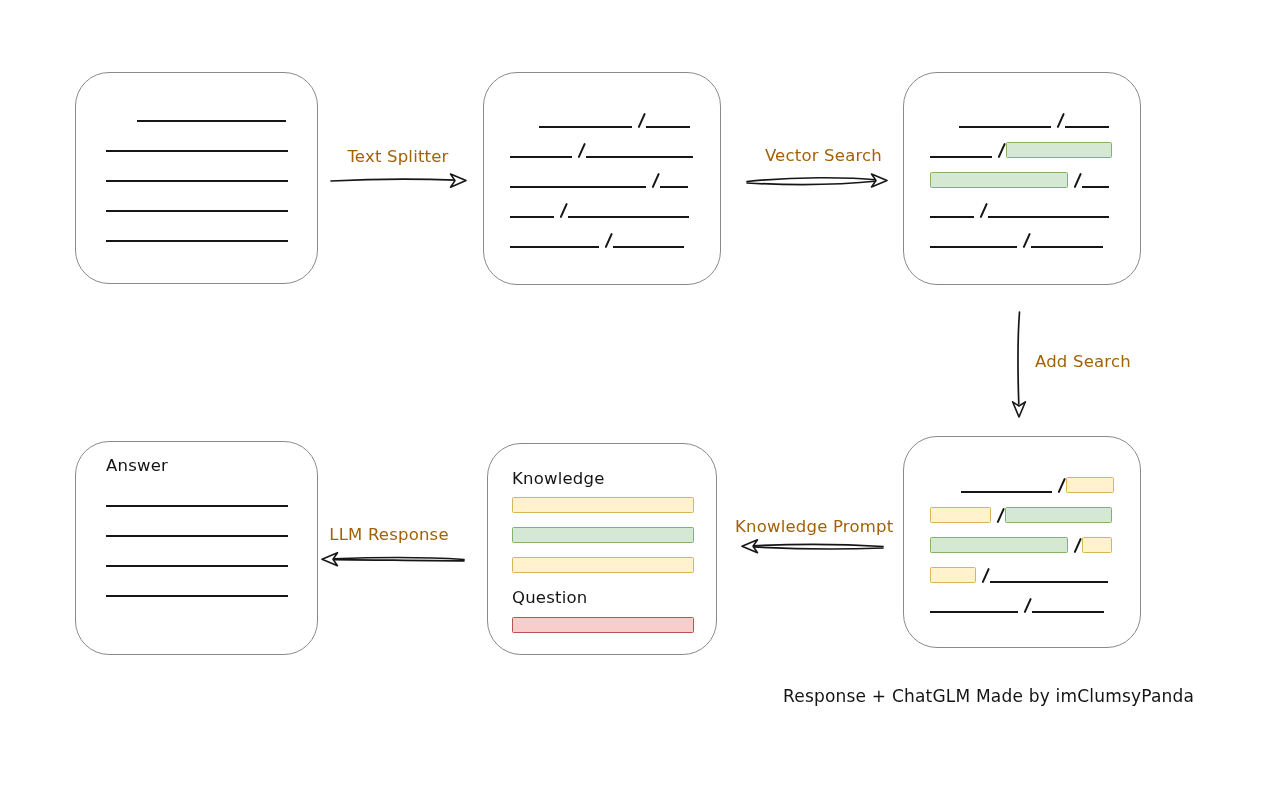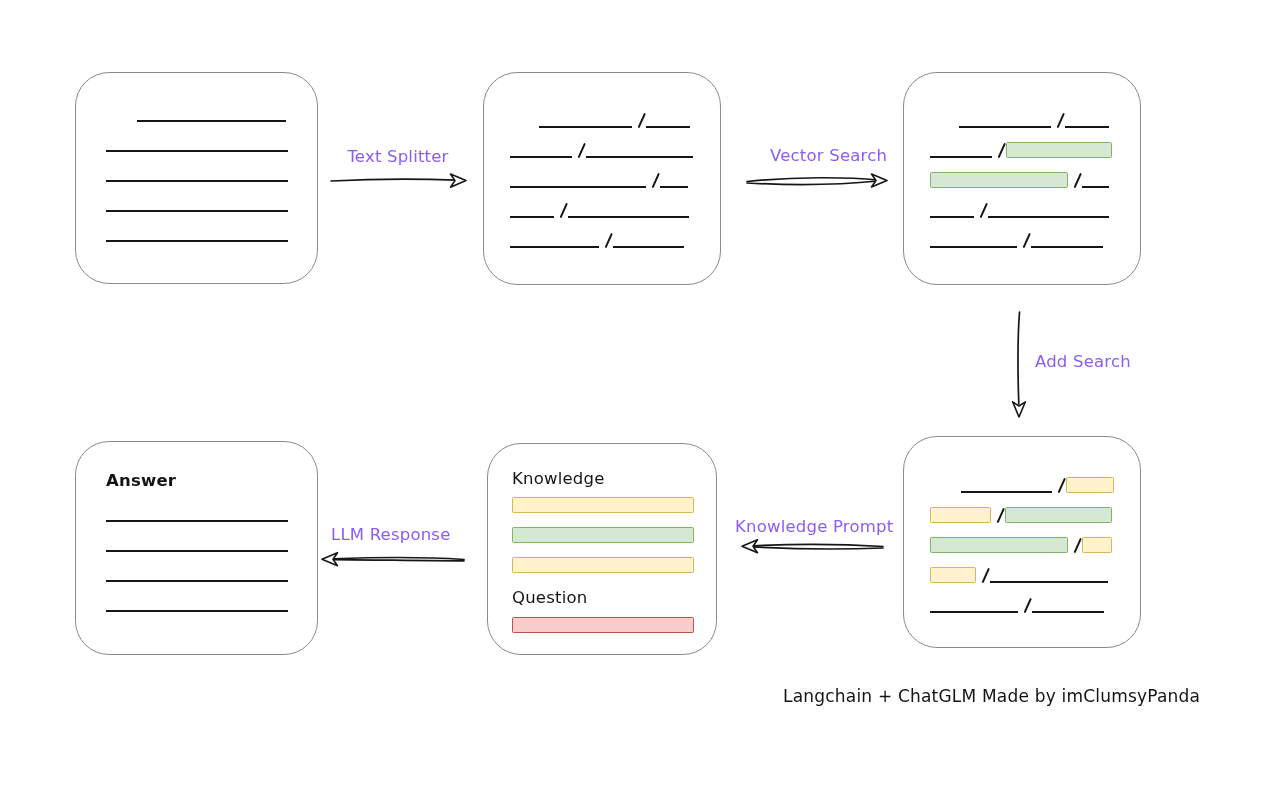--- a/index.html
+++ b/index.html
@@ -9,21 +9,21 @@
   #canvas { position:relative; width:1262px; height:792px; background:#ffffff; overflow:hidden; }
 
   #arrow-layer { position:absolute; left:0; top:0; width:1262px; height:792px; pointer-events:none; }
 
   .box { position:absolute; border:1.4px solid var(--box-border,#8a8a8a); border-radius:34px; background:#ffffff; }
   #box-source  { left:75px;  top:72px;  width:243px; height:212px; padding:19px 0 0 0; }
   #box-split   { left:483px; top:72px;  width:238px; height:213px; padding:25px 26px 0; }
   #box-vector  { left:903px; top:72px;  width:238px; height:213px; padding:25px 26px 0; }
   #box-context { left:903px; top:436px; width:238px; height:212px; padding:26px 26px 0; }
   #box-prompt  { left:487px; top:443px; width:230px; height:212px; padding:22px 0 0 24px; }
-  #box-answer  { left:75px;  top:441px; width:243px; height:214px; padding:27px 0 0 30px;font-weight:bold; }
+  #box-answer  { left:75px;  top:441px; width:243px; height:214px; padding:12px 0 0 30px; }
 
   .row { height:30px; display:flex; align-items:flex-end; }
   .row > * { flex:none; }
   .seg-line { height:0; border-bottom:2px solid var(--line,#161616); }
   .seg-slash { width:2.2px; height:16px; background:var(--line,#161616); border-radius:1px;
                transform:rotate(24deg); transform-origin:50% 92%; margin:0 6px; }
   .seg-chip { height:16px; border-radius:1.5px; }
   .chip-green  { background:var(--green-fill,#d5e8d4);  border:1.6px solid var(--green-border,#82b366); }
   .chip-yellow { background:var(--yellow-fill,#fff2cc); border:1.6px solid var(--yellow-border,#d6b656); }
   .chip-red    { background:var(--red-fill,#f8cecc);    border:1.6px solid var(--red-border,#b85450); }
@@ -32,26 +32,26 @@
 
   .box-label { font-size:16.5px; line-height:20px; color:#141414; letter-spacing:0.2px; }
   #box-prompt .box-label { margin-top:3px; }
   #box-prompt .box-label.q { margin-top:15px; }
   .bars { display:flex; flex-direction:column; gap:14px; margin-top:8px; }
   .bars .bar { width:182px; height:16px; border-radius:1.5px; }
   .bars.q-bars { margin-top:9px; }
   #box-answer .box-label { margin-top:2px; }
   #box-answer .doc-lines { margin-top:1px; }
 
-  .arrow-label { position:absolute; font-size:16.5px; color:#8b5cf6; letter-spacing:0.2px; white-space:nowrap; }
+  .arrow-label { position:absolute; font-size:16.5px; color:#a16207; letter-spacing:0.2px; white-space:nowrap; }
   #label-text-splitter   { left:332px; top:147px; width:132px; text-align:center; }
-  #label-vector-search   { left:770px; top:146px; width:140px; text-align:left; }
+  #label-vector-search   { left:742px; top:146px; width:140px; text-align:right; }
   #label-add-context     { left:1035px; top:352px; }
   #label-generate-prompt { left:735px; top:517px; width:150px; text-align:center; }
-  #label-llm-response    { left:331px; top:525px; width:130px; }
+  #label-llm-response    { left:324px; top:525px; width:130px; text-align:center; }
 
   #caption { position:absolute; left:783px; top:686px; font-size:17px; color:#141414; letter-spacing:0.2px; white-space:nowrap; }
 </style>
 </head>
 <body>
 
 <div id="canvas">
 
   <svg id="arrow-layer" viewBox="0 0 1262 792">
     <g stroke="#161616" fill="none" stroke-width="1.7" stroke-linecap="round">
@@ -219,15 +219,15 @@
         </div>
       </div>
   </div>
 
   <div class="arrow-label" id="label-text-splitter">Text Splitter</div>
   <div class="arrow-label" id="label-vector-search">Vector Search</div>
   <div class="arrow-label" id="label-add-context">Add Search</div>
   <div class="arrow-label" id="label-generate-prompt">Knowledge Prompt</div>
   <div class="arrow-label" id="label-llm-response">LLM Response</div>
 
-  <div id="caption">Langchain + ChatGLM Made by imClumsyPanda</div>
+  <div id="caption">Response + ChatGLM Made by imClumsyPanda</div>
 
 </div>
 
 </body></html>

